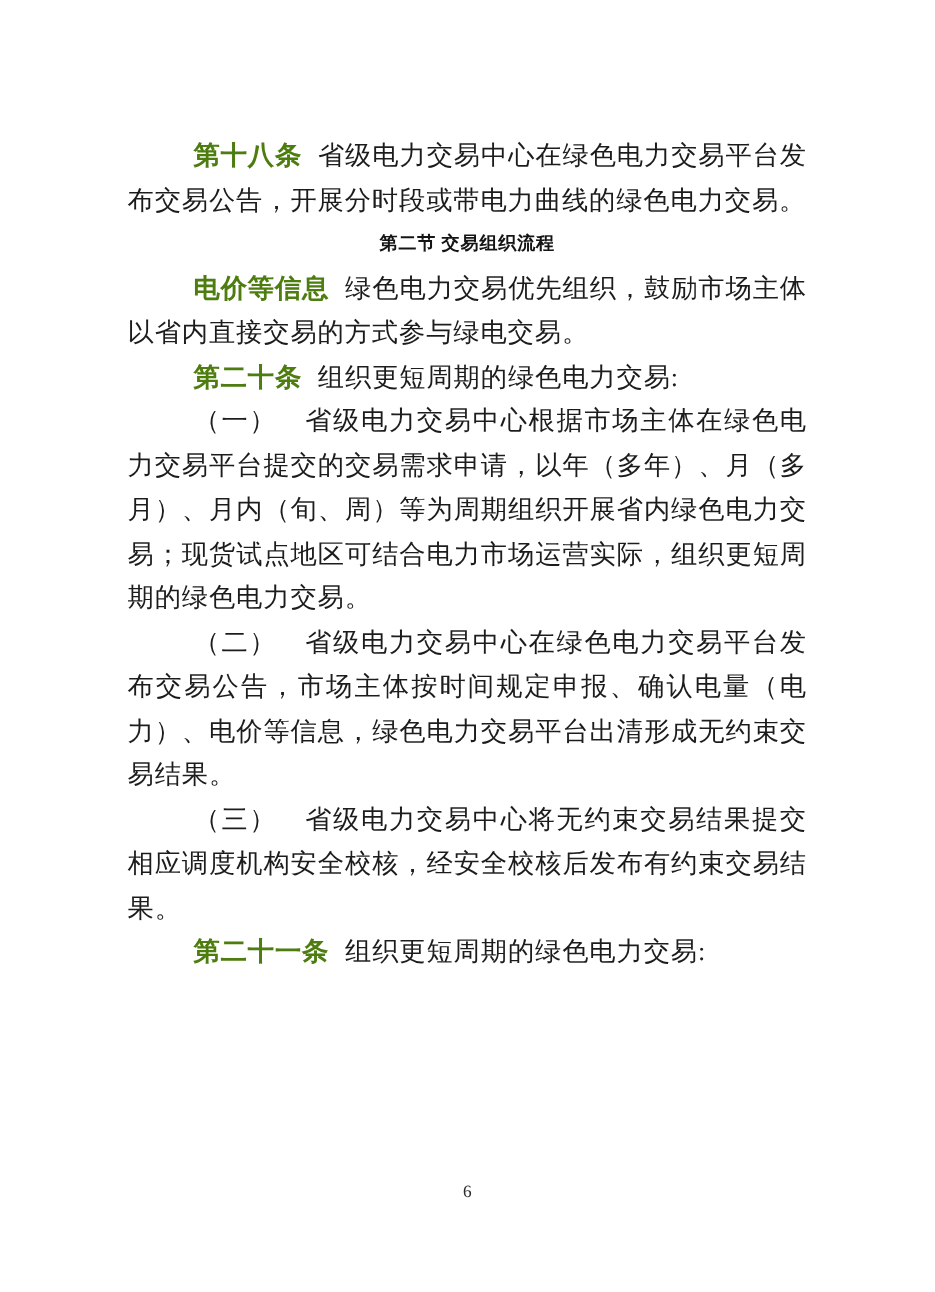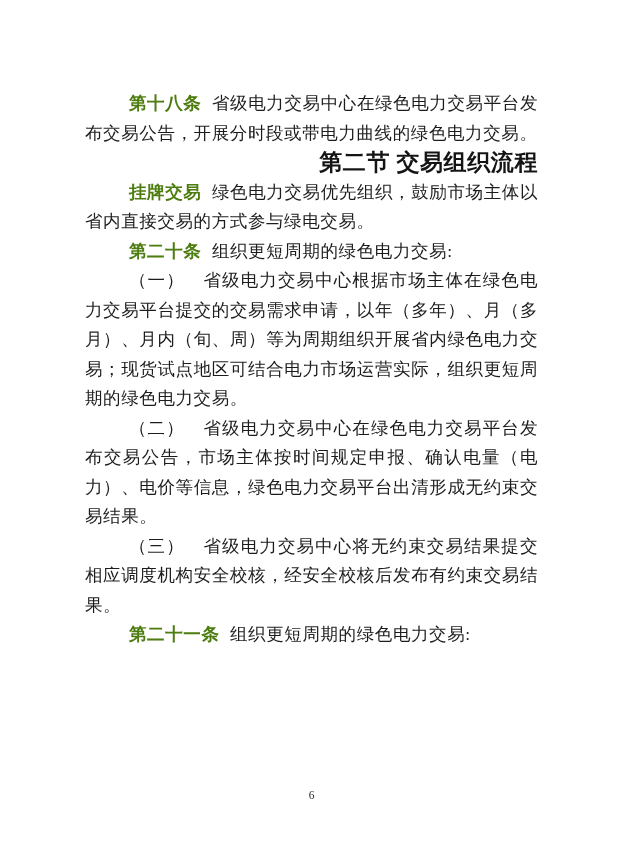--- a/index.html
+++ b/index.html
@@ -29,23 +29,23 @@
     text-indent: 44px;
     margin: 0;
   }
   .lead {
     font-weight: 700;
     color: #4d7c0f;
     margin-right: 0.6em;
   }
   .section-heading {
     font-weight: 700;
-    text-align: right;
+    text-align: center;
     text-indent: 0;
-    font-size: 23px;
+    font-size: 12px;
     line-height: 29.5px;
     color: #141414;
     letter-spacing: 0.6px;
   }
   .page-footer {
     position: absolute;
     top: 789px;
     left: 0;
     width: 623px;
     text-align: center;
@@ -58,21 +58,21 @@
 <body>
 
 <div class="page">
   <div class="doc-body">
 
 
     <p class="para"><span class="lead">第十八条</span><span>省级电力交易中心在绿色电力交易平台发布交易公告，开展分时段或带电力曲线的绿色电力交易。</span></p>
 
     <h2 class="section-heading">第二节 交易组织流程</h2>
 
-    <p class="para"><span class="lead">挂牌交易</span><span>绿色电力交易优先组织，鼓励市场主体以省内直接交易的方式参与绿电交易。</span></p>
+    <p class="para"><span class="lead">电价等信息</span><span>绿色电力交易优先组织，鼓励市场主体以省内直接交易的方式参与绿电交易。</span></p>
 
     <p class="para"><span class="lead">第二十条</span><span>组织更短周期的绿色电力交易:</span></p>
 
     <p class="para"><span>（一）　省级电力交易中心根据市场主体在绿色电力交易平台提交的交易需求申请，以年（多年）、月（多月）、月内（旬、周）等为周期组织开展省内绿色电力交易；现货试点地区可结合电力市场运营实际，组织更短周期的绿色电力交易。</span></p>
 
     <p class="para"><span>（二）　省级电力交易中心在绿色电力交易平台发布交易公告，市场主体按时间规定申报、确认电量（电力）、电价等信息，绿色电力交易平台出清形成无约束交易结果。</span></p>
 
     <p class="para"><span>（三）　省级电力交易中心将无约束交易结果提交相应调度机构安全校核，经安全校核后发布有约束交易结果。</span></p>
 
     <p class="para"><span class="lead">第二十一条</span><span>组织更短周期的绿色电力交易:</span></p>

